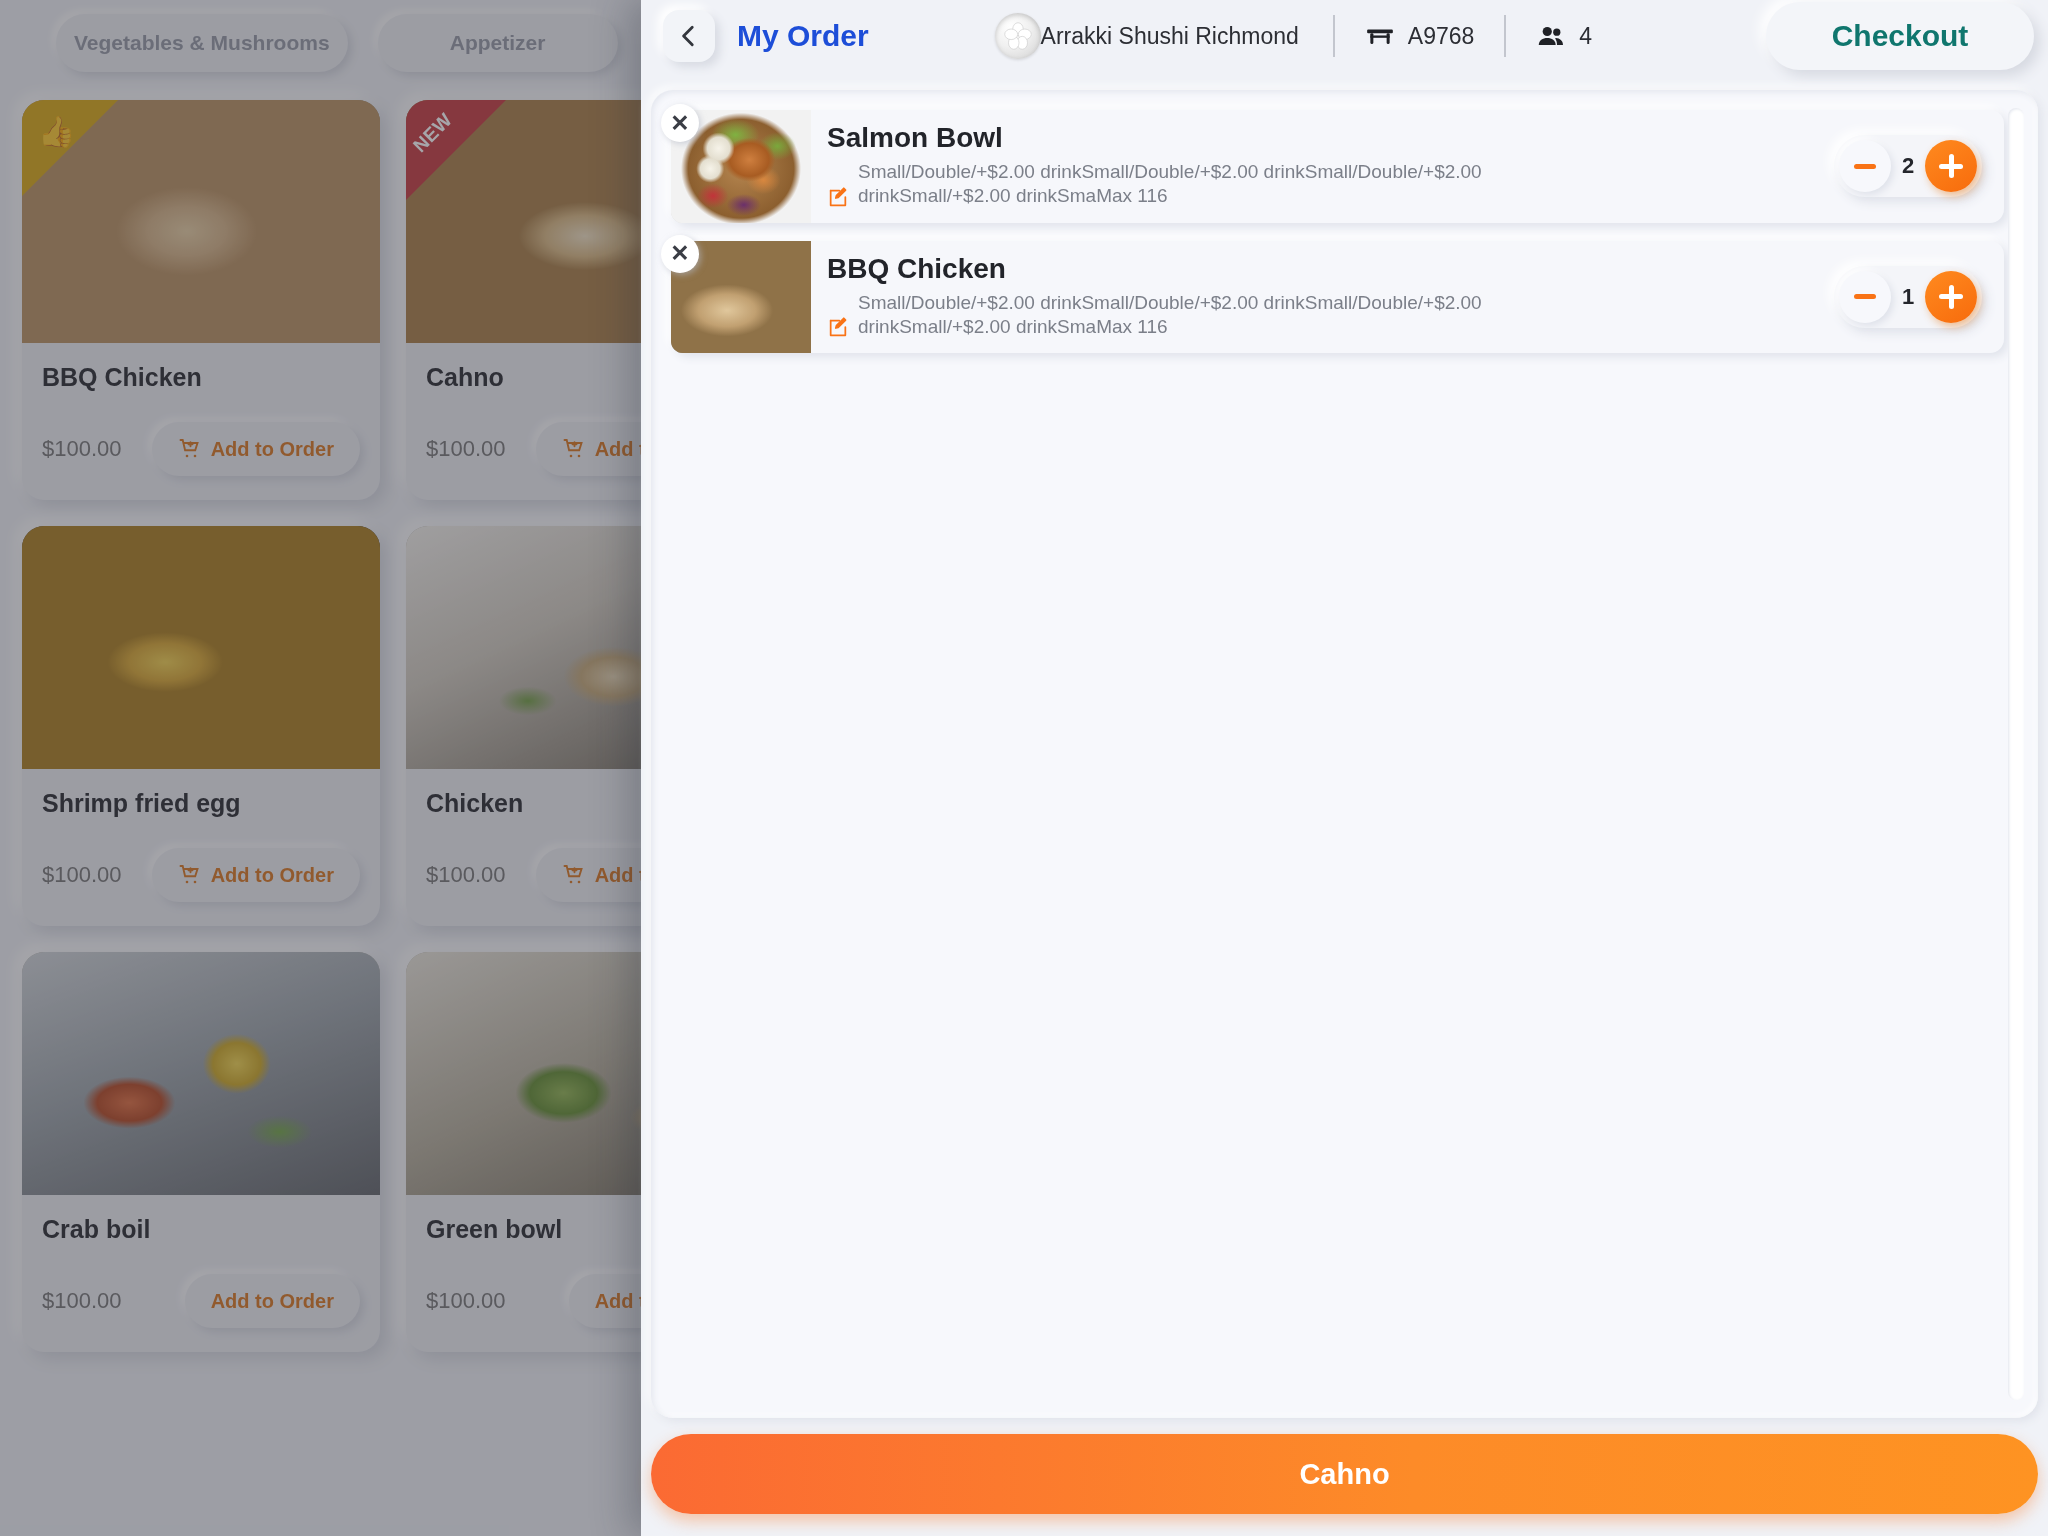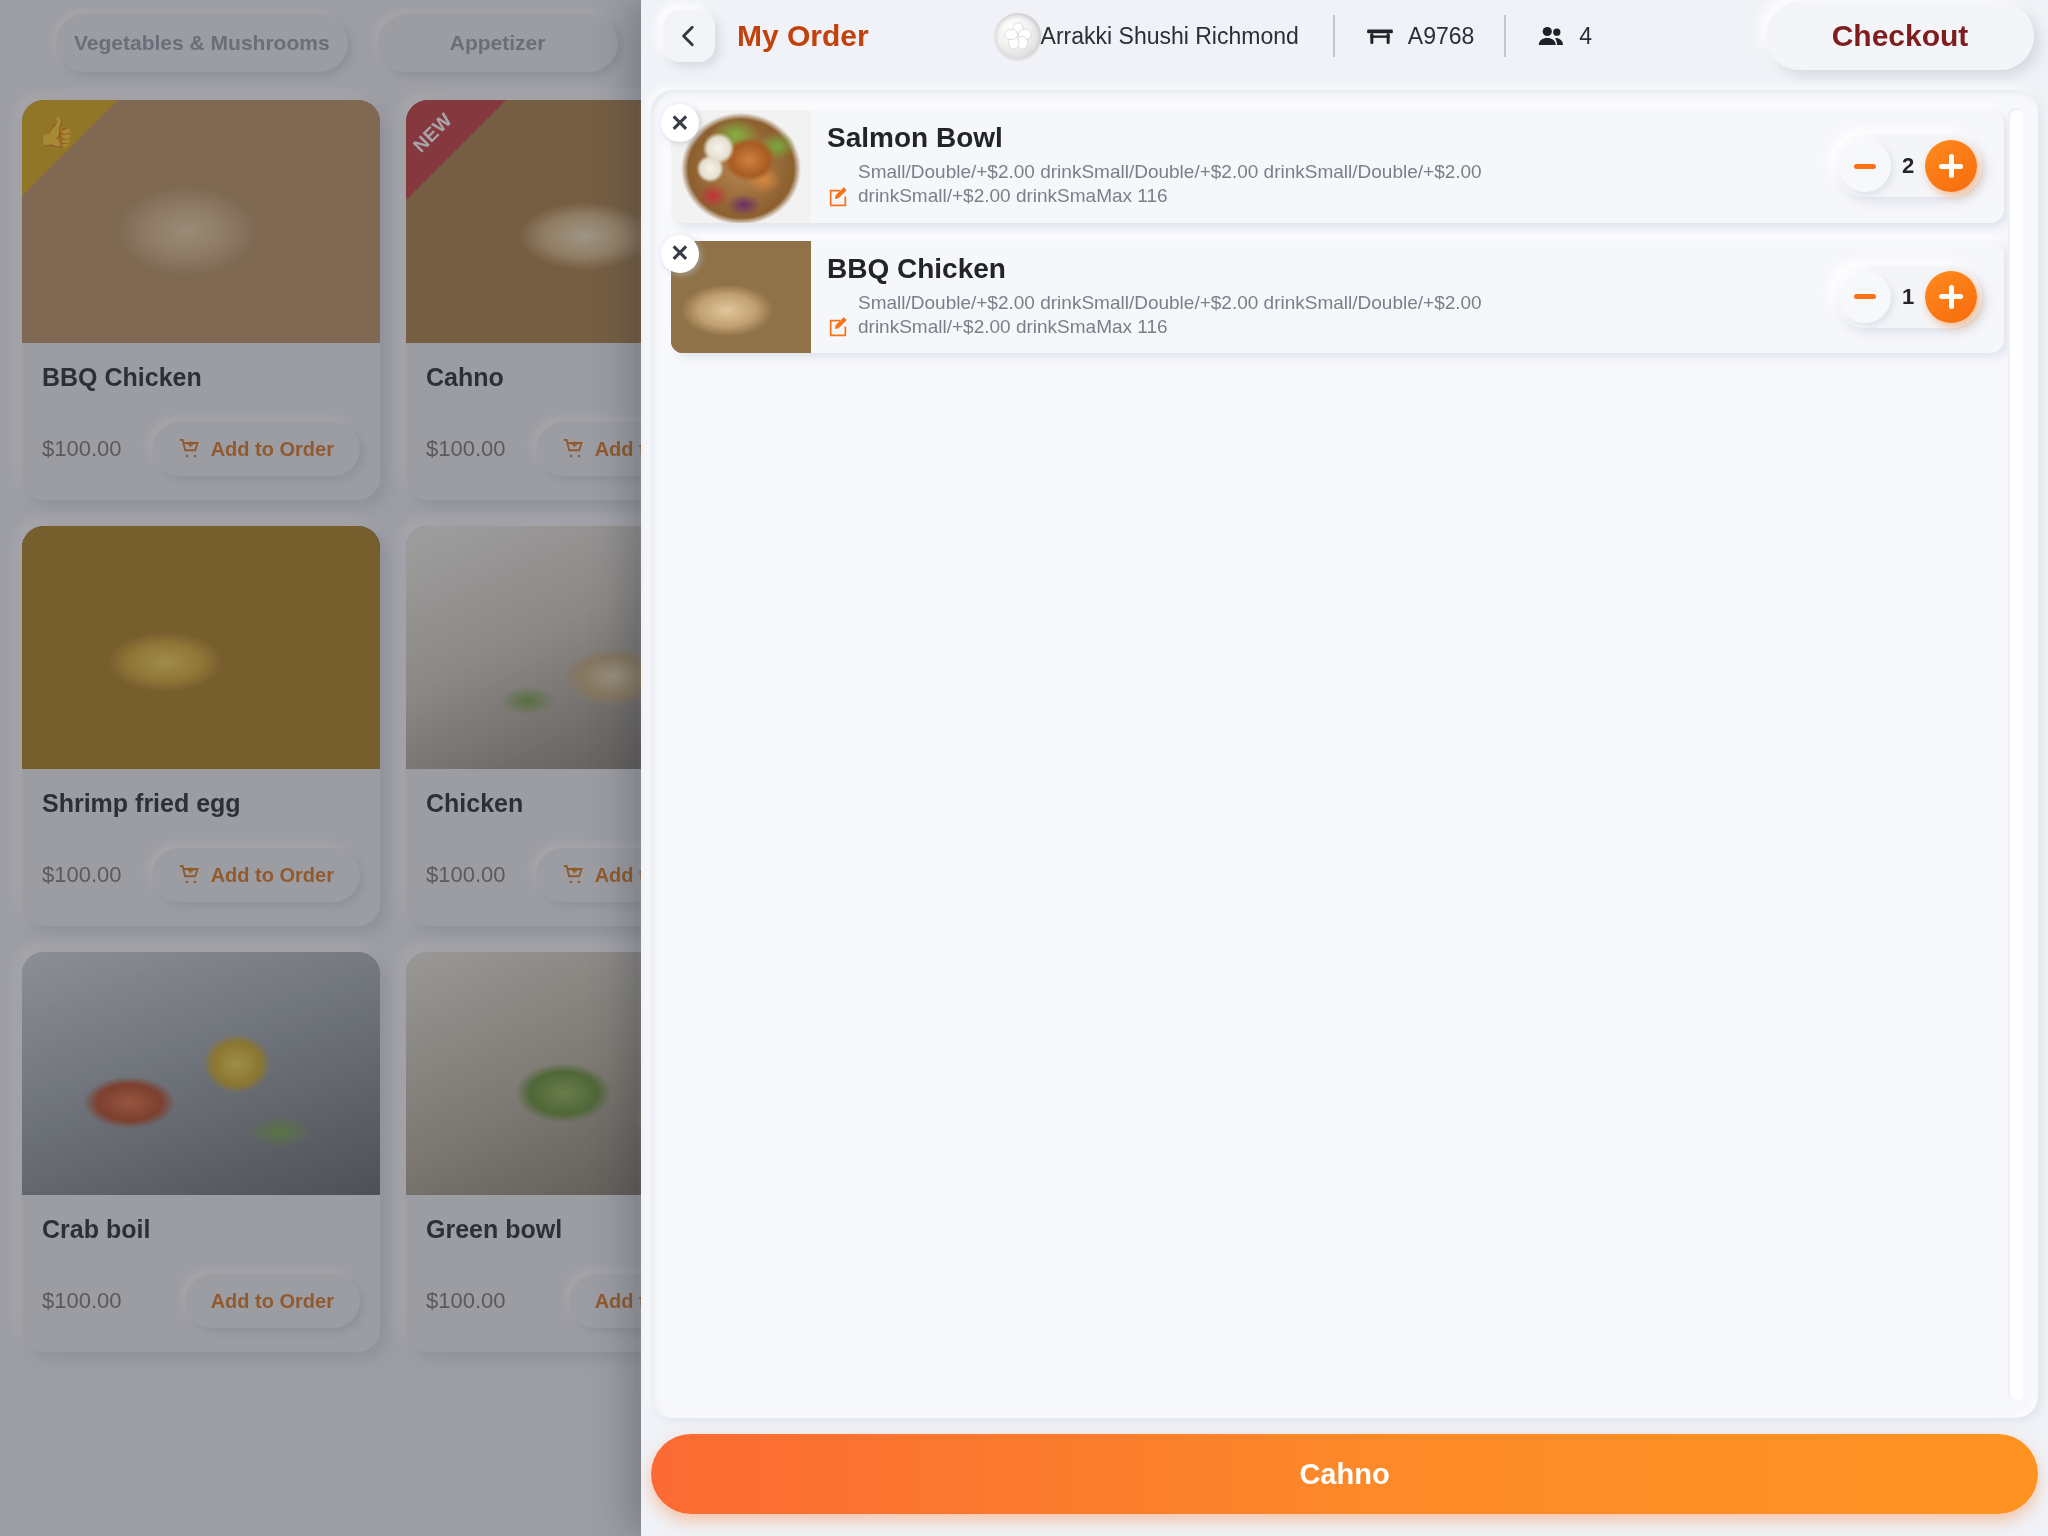--- a/index.html
+++ b/index.html
@@ -124,21 +124,21 @@
   .back-btn {
     width: 52px; height: 52px; border-radius: 16px;
     background: #f2f4f8;
     box-shadow: 5px 5px 10px #d8dbe3, -5px -5px 10px #ffffff;
     display: flex; align-items: center; justify-content: center;
     flex: 0 0 auto;
   }
   .back-btn svg { display: block; }
   .panel-title {
     margin-left: 22px;
-    font-size: 30px; font-weight: 700; color: #c2410c;
+    font-size: 30px; font-weight: 700; color: #1d4ed8;
     white-space: nowrap;
   }
   .head-mid {
     flex: 1; display: flex; align-items: center; justify-content: center; gap: 0;
   }
   .resto {
     display: flex; align-items: center; gap: 0;
     margin-right: 34px;
   }
   .resto-logo {
@@ -153,21 +153,21 @@
   .meta {
     display: flex; align-items: center; gap: 13px;
     padding: 0 30px;
     font-size: 23px; color: #2c2e34; white-space: nowrap;
   }
   .checkout-btn {
     width: 268px; height: 68px; border-radius: 34px;
     background: #f3f5f9;
     box-shadow: 6px 6px 13px #d6d9e1, -6px -6px 13px #ffffff;
     display: flex; align-items: center; justify-content: center;
-    color: #7f1d1d; font-size: 30px; font-weight: 700;
+    color: #0f766e; font-size: 30px; font-weight: 700;
     flex: 0 0 auto; margin-left: 18px;
   }
 
   
   .order-tabs {
     height: 62px; margin: 5px 10px 0 10px;
     display: flex; align-items: stretch;
     flex: 0 0 auto;
   }
   .otab {

